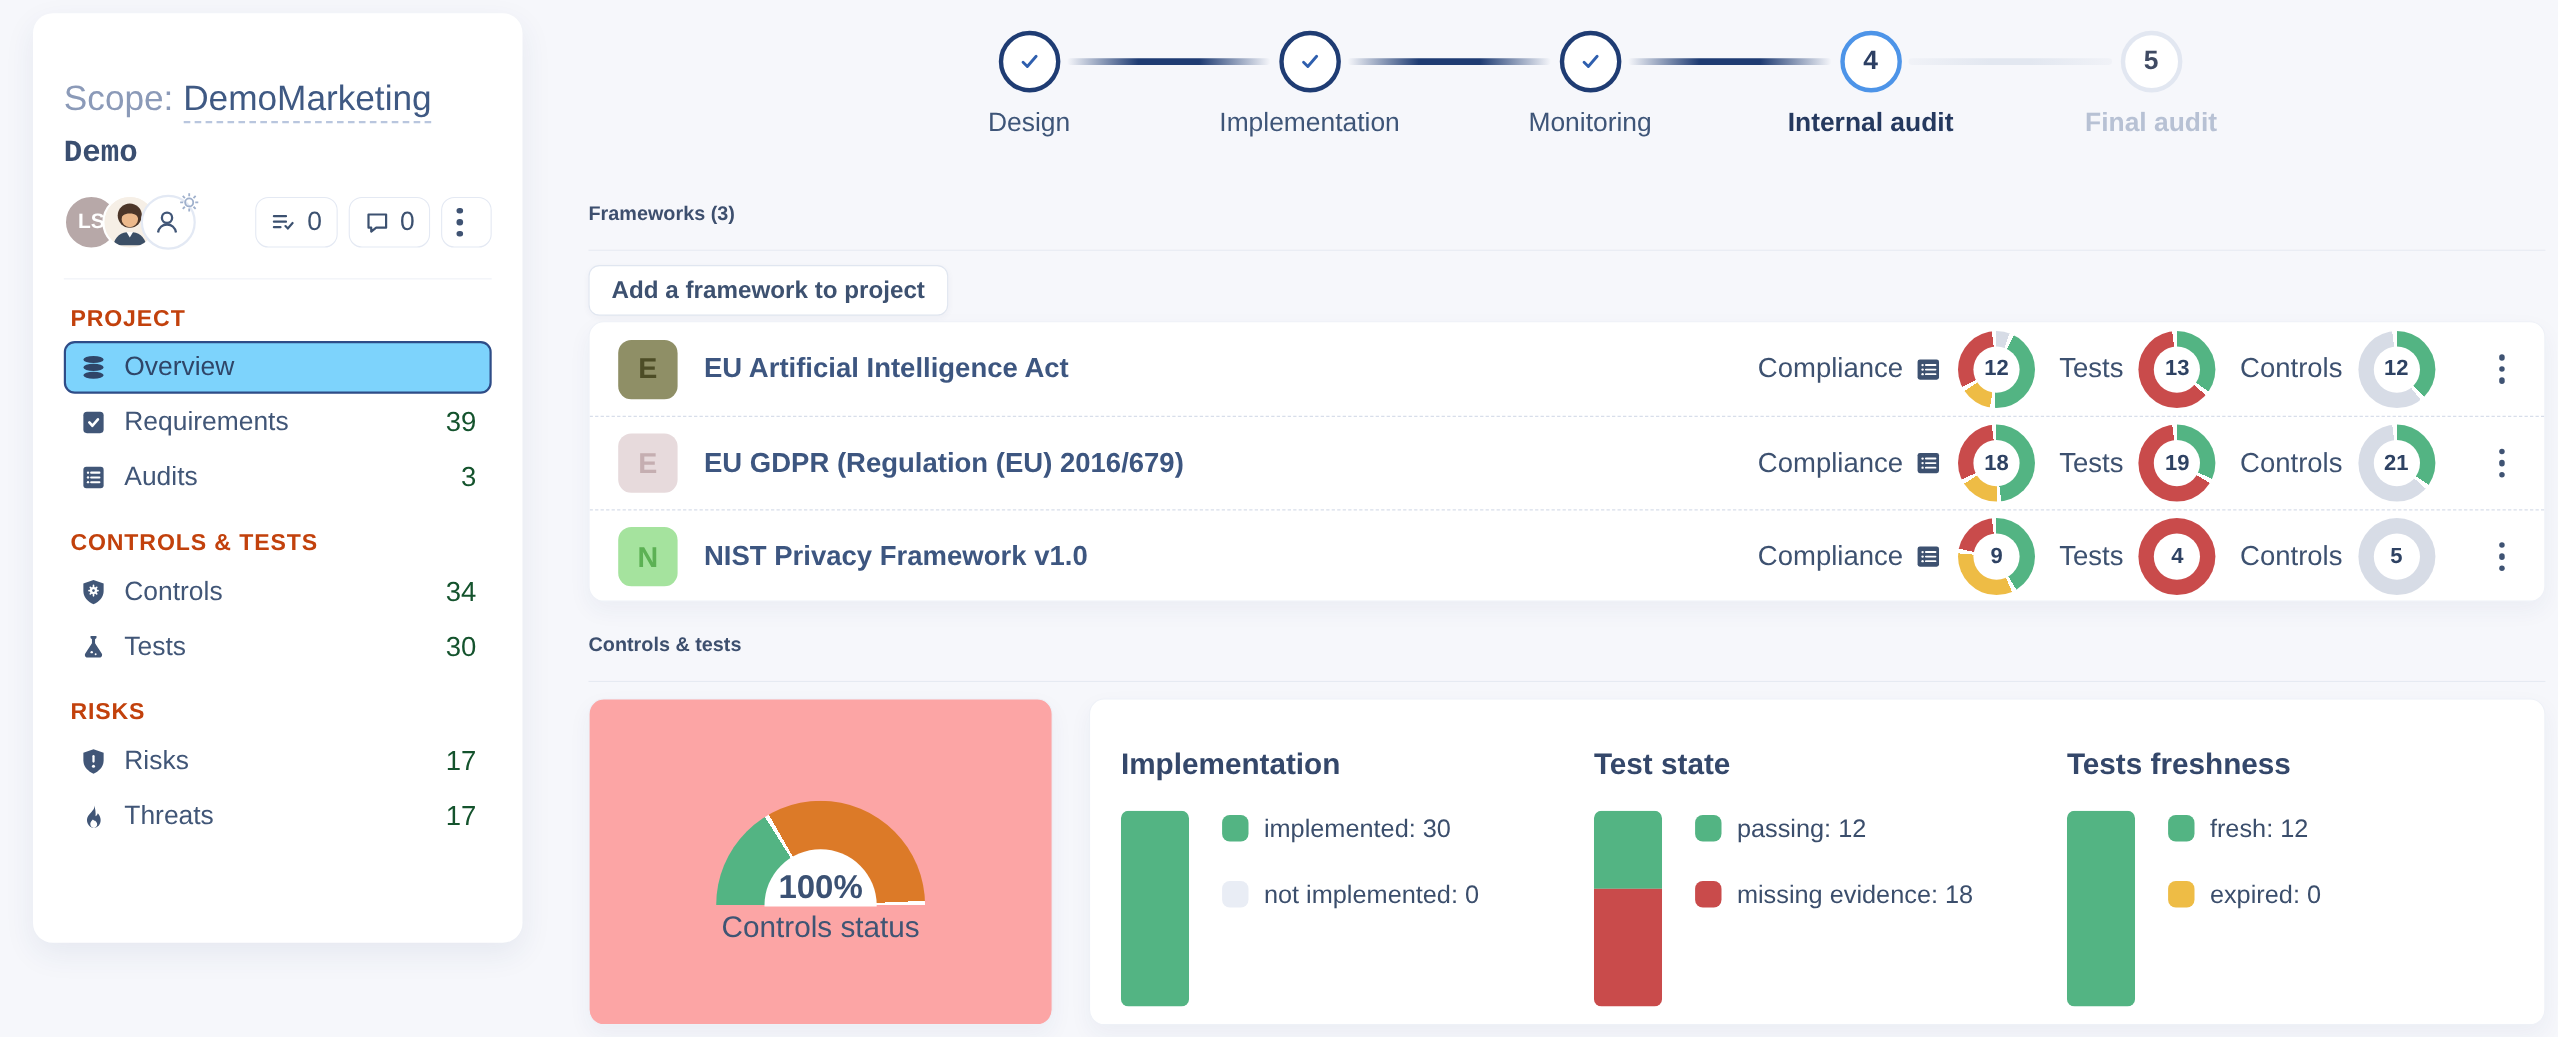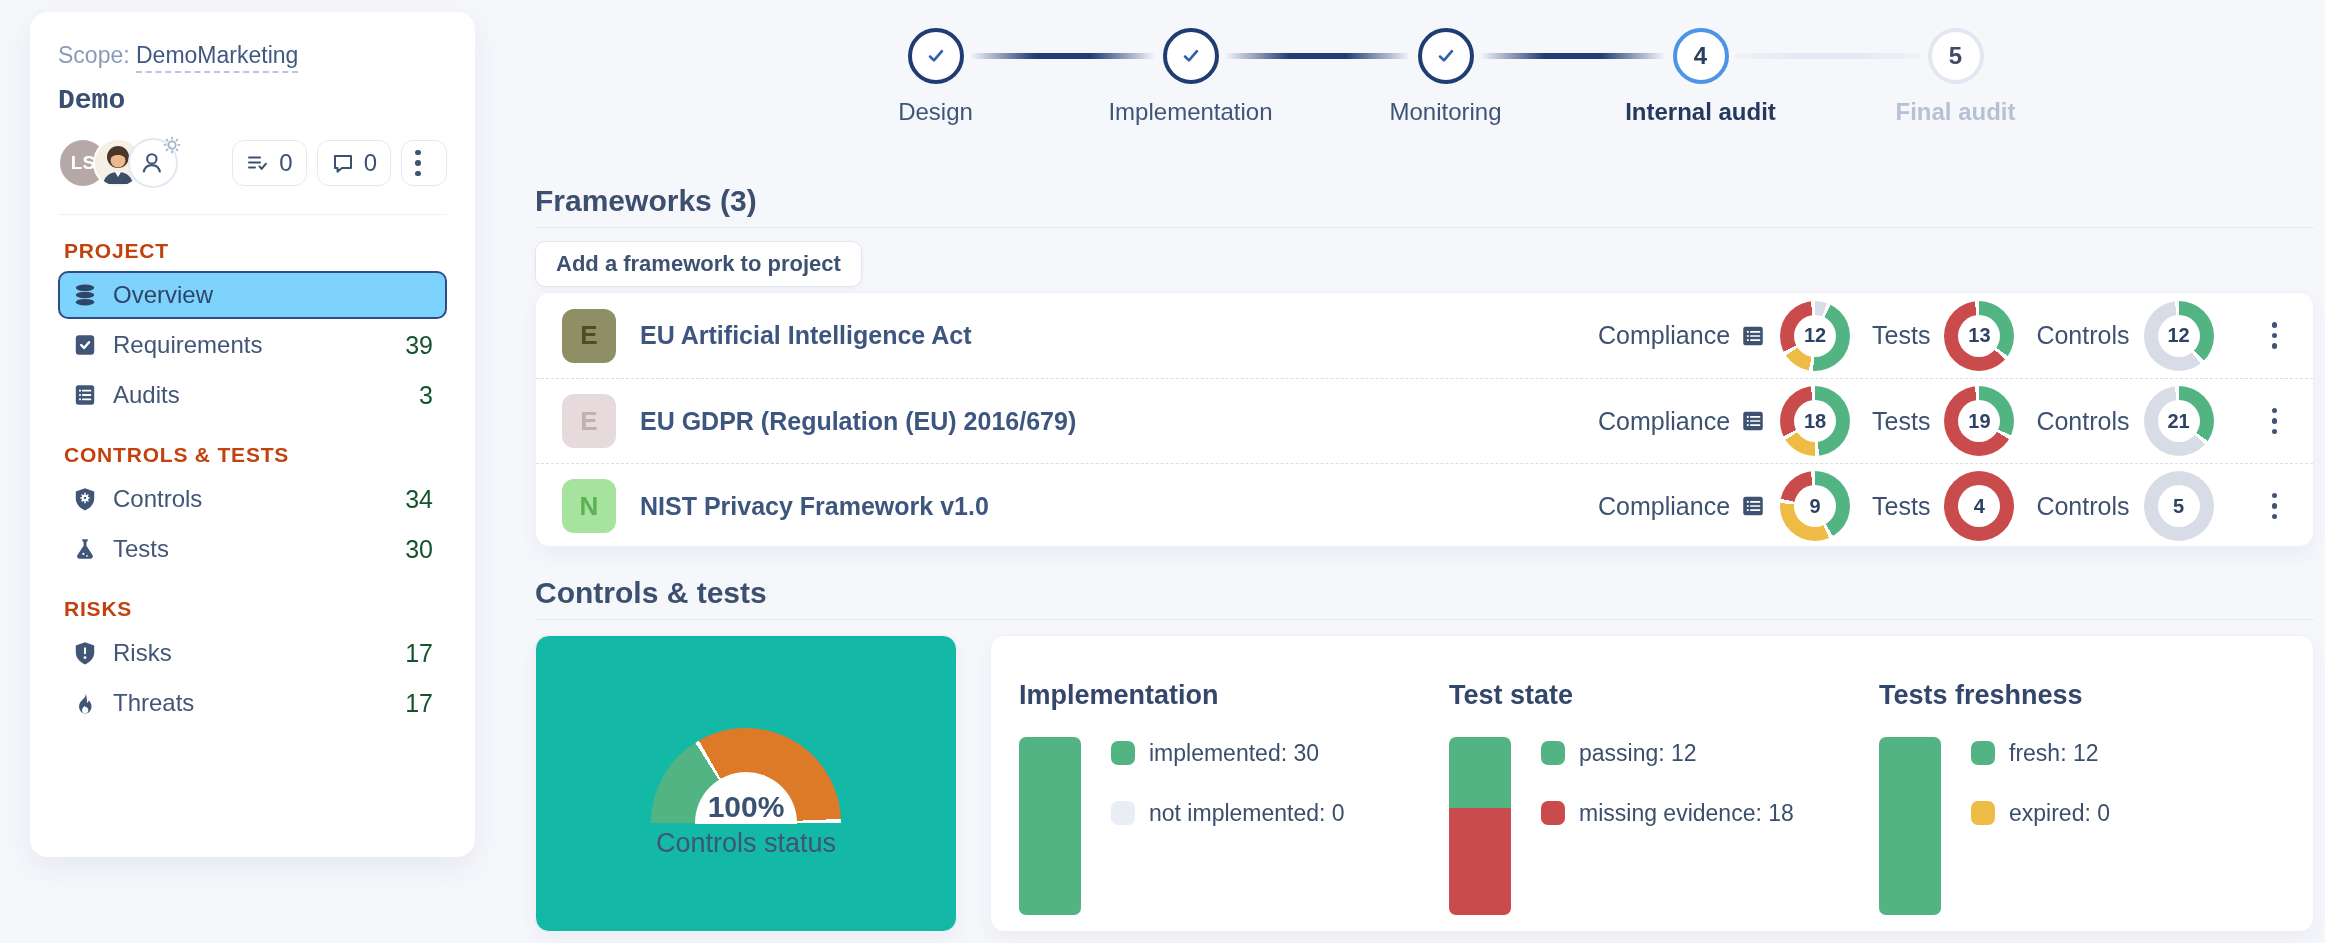--- a/index.html
+++ b/index.html
@@ -2,21 +2,21 @@
 <html><head>
 <meta charset="utf-8">
 <style>
   * { margin:0; padding:0; box-sizing:border-box; }
   html,body { width:2325px; height:943px; overflow:hidden; }
   body { background:#f6f7fb; font-family:"Liberation Sans", sans-serif; color:#3b4e6c; position:relative; }
 
   
   .sidebar { position:absolute; left:30px; top:12px; width:445px; height:845px; background:#fff;
              border-radius:18px; box-shadow:0 10px 28px rgba(40,60,110,.08); padding:30px 28px; }
-  .scope-row { font-size:23px; color:#8b9ab8; }
+  .scope-row { font-size:32px; color:#8b9ab8;margin-top:29px; }
   .scope-link { color:#3f5983; border-bottom:2px dashed #b9c6de; padding-bottom:3px; cursor:pointer; }
   .proj-title { margin-top:16px; font-size:28px; font-weight:bold; color:#3a4e70;font-family:Liberation Mono, monospace; }
   .avatar-row { margin-top:22px; display:flex; align-items:center; justify-content:space-between;gap:40px; }
   .avatars { display:flex; }
   .avatar { width:50px; height:50px; border-radius:50%; display:flex; align-items:center; justify-content:center;
             border:2px solid #fff; position:relative; }
   .avatar + .avatar { margin-left:-15px; }
   .avatar-initials { background:#b7a8a8; color:#fff; font-weight:bold; font-size:19px; z-index:1; }
   .avatar-photo { background:#f6efe6; z-index:2; overflow:hidden; }
   .avatar-add { background:#fff; border:2px solid #e3e9f4; z-index:3; }
@@ -47,21 +47,21 @@
   .step-label { margin-top:14px; font-size:24px; }
   .step.done .step-label { color:#3e5578; font-weight:400; }
   .step.active .step-label { color:#25395f; font-weight:bold; }
   .step.future .step-label { color:#b7c1d4; font-weight:600; }
   .seg { position:absolute; top:29px; width:185px; height:6px; border-radius:3px; }
   .seg.done { background:linear-gradient(90deg, rgba(31,60,115,0), #1f3c73 35%, #1f3c73 65%, rgba(31,60,115,0)); }
   .seg.future { background:linear-gradient(90deg, rgba(190,198,215,.1), #e2e7f0 40%, #e2e7f0 60%, rgba(190,198,215,.1)); }
   .seg1 { left:162px; } .seg2 { left:417px; } .seg3 { left:672px; } .seg4 { left:927px; }
 
   
-  .sec-title { position:absolute; left:535px; font-size:30px; font-weight:bold; color:#3d4f6e; }
+  .sec-title { position:absolute; left:535px; font-size:18px; font-weight:bold; color:#3d4f6e; }
   .rule { position:absolute; left:535px; width:1779px; height:1px; background:#e6eaf2; }
 
   
   .add-btn { position:absolute; left:535px; top:241px; height:46px; background:#fff; border:1.5px solid #e0e6f0;
              border-radius:10px; padding:0 20px; font-size:22px; font-weight:600; color:#3d5170; cursor:pointer;
              font-family:"Liberation Sans", sans-serif; box-shadow:0 2px 6px rgba(40,60,110,.04); }
   .fw-card { position:absolute; left:535px; top:292px; width:1779px; height:255px; background:#fff;
              border-radius:14px; border:1px solid #eef1f7; box-shadow:0 8px 20px rgba(40,60,110,.05); overflow:hidden; }
   .fw-row { height:85px; display:flex; align-items:center; padding:0 36px 0 26px; }
   .fw-row + .fw-row { border-top:1.5px dashed #d8deea; }
@@ -70,21 +70,21 @@
   .fw-name { margin-left:24px; font-size:25px; font-weight:600; color:#3d5680; flex:1; cursor:pointer; }
   .stat-label { font-size:25px; font-weight:500; color:#3d5170; display:flex; align-items:center; gap:10px; }
   .donut { width:70px; height:70px; border-radius:50%; position:relative; display:flex; align-items:center;
            justify-content:center; margin-left:14px; flex:none; }
   .donut::before { content:""; position:absolute; width:42px; height:42px; border-radius:50%; background:#fff; }
   .donut-num { position:relative; font-size:20px; font-weight:bold; color:#2e4263; }
   .gap-l { margin-left:22px; }
   .fw-kebab { margin-left:58px; background:none; border:none; cursor:pointer; }
 
   
-  .gauge-card { position:absolute; left:535px; top:635px; width:422px; height:297px; background:#14b8a6;
+  .gauge-card { position:absolute; left:535px; top:635px; width:422px; height:297px; background:#fca5a5;
                 border-radius:14px; border:1px solid #eef1f7; box-shadow:0 8px 20px rgba(40,60,110,.05); }
   .gauge-wrap { width:190px; height:96px; overflow:hidden; position:relative; margin:92px auto 0; }
   .gauge { width:190px; height:190px; border-radius:50%; }
   .gauge-hole { position:absolute; left:44px; top:44px; width:102px; height:102px; border-radius:50%; background:#fff; }
   .gauge-val { margin-top:-34px; text-align:center; font-size:30px; font-weight:bold; color:#3b5173; position:relative; }
   .gauge-cap { margin-top:4px; text-align:center; font-size:27px; color:#3f5574; position:relative; }
 
   .charts-card { position:absolute; left:990px; top:635px; width:1324px; height:297px; background:#fff;
                  border-radius:14px; border:1px solid #eef1f7; box-shadow:0 8px 20px rgba(40,60,110,.05); }
   .chart-col { position:absolute; top:0; width:430px; }

